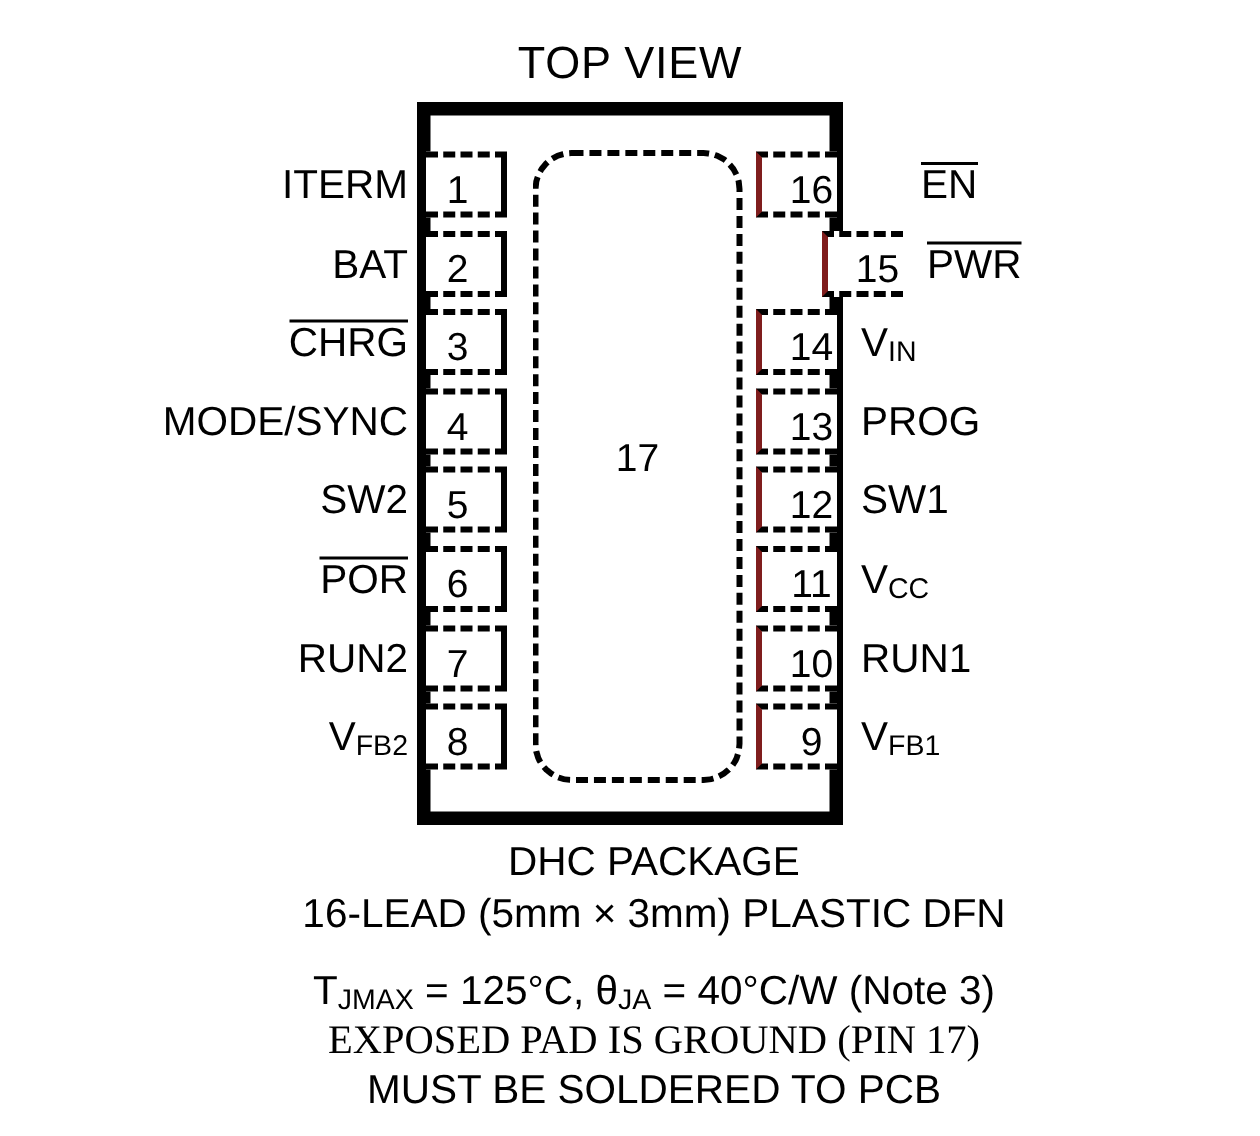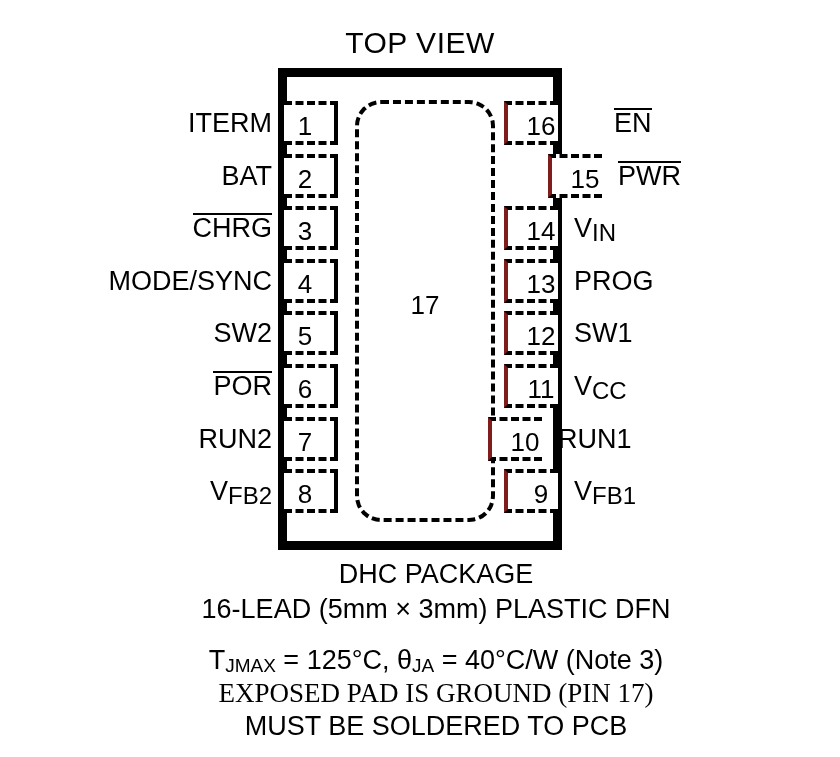--- a/index.html
+++ b/index.html
@@ -104,21 +104,21 @@
   }
   .pin-label.left  { right: 0; text-align: right; }
   .pin-label.right { left: 0;  text-align: left;  }
   .ovl {
     border-top: 2.5px solid #000000;
     padding-top: 1px;
     display: inline-block;
     line-height: 0.96;
   }
   .sub {
-    font-size: 24px;
+    font-size: 19px;
     vertical-align: -0.18em;
     letter-spacing: 0;
   }
 
   
   .caption {
     position: absolute;
     left: 0;
     width: 840px;
     text-align: center;
@@ -227,21 +227,21 @@
           <div class="pin-num">12</div>
         </div>
         <div class="pin-label right" style="left: 70px; width: 230px;">SW1</div>
       </div>
       <div class="pin-row" style="top: 364px; left: 504px; width: 56px;">
         <div class="pin-box right">
           <div class="pin-num">11</div>
         </div>
         <div class="pin-label right" style="left: 70px; width: 230px;">V<span class="sub">CC</span></div>
       </div>
-      <div class="pin-row" style="top: 416.6px; left: 488px; width: 54px;">
+      <div class="pin-row" style="top: 416.6px; left: 504px; width: 54px;">
         <div class="pin-box right">
           <div class="pin-num">10</div>
         </div>
         <div class="pin-label right" style="left: 70px; width: 230px;">RUN1</div>
       </div>
       <div class="pin-row" style="top: 469.2px; left: 504px; width: 54px;">
         <div class="pin-box right">
           <div class="pin-num">9</div>
         </div>
         <div class="pin-label right" style="left: 70px; width: 230px;">V<span class="sub">FB1</span></div>

